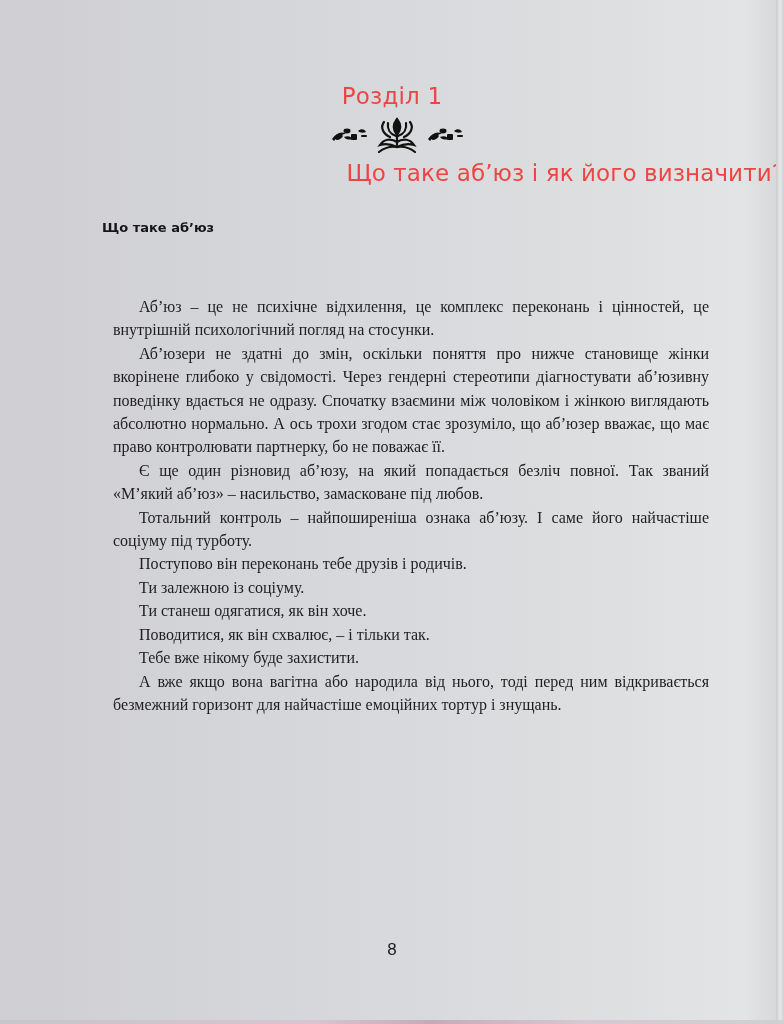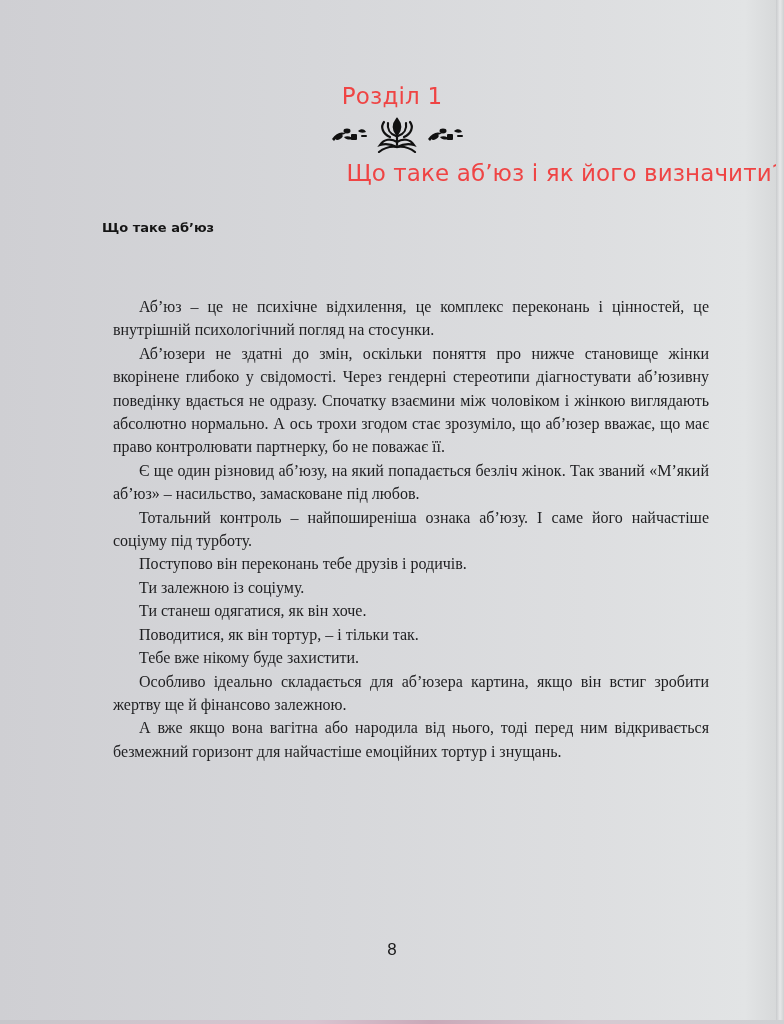--- a/index.html
+++ b/index.html
@@ -139,28 +139,27 @@
     </g>
   </svg>
 
   <div class="chapter-title">Що таке аб’юз і як його визначити?</div>
 
   <div class="section-heading">Що таке аб’юз</div>
 
   <div class="body-text">
     <p>Аб’юз – це не психічне відхилення, це комплекс переконань і цінностей, це внутрішній психологічний погляд на стосунки.</p>
     <p>Аб’юзери не здатні до змін, оскільки поняття про нижче становище жінки вкорінене глибоко у свідомості. Через гендерні стереотипи діагностувати аб’юзивну поведінку вдається не одразу. Спочатку взаємини між чоловіком і жінкою виглядають абсолютно нормально. А ось трохи згодом стає зрозуміло, що аб’юзер вважає, що має право контролювати партнерку, бо не поважає її.</p>
-    <p>Є ще один різновид аб’юзу, на який попадається безліч жінок. Так званий «М’який аб’юз» – насильство, замасковане під любов.</p>
+    <p>Є ще один різновид аб’юзу, на який попадається безліч повної. Так званий «М’який аб’юз» – насильство, замасковане під любов.</p>
     <p>Тотальний контроль – найпоширеніша ознака аб’юзу. І саме його найчастіше соціуму під турботу.</p>
     <p>Поступово він переконань тебе друзів і родичів.</p>
     <p>Ти залежною із соціуму.</p>
     <p>Ти станеш одягатися, як він хоче.</p>
-    <p>Поводитися, як він тортур, – і тільки так.</p>
+    <p>Поводитися, як він схвалює, – і тільки так.</p>
     <p>Тебе вже нікому буде захистити.</p>
-    <p>Особливо ідеально складається для аб’юзера картина, якщо він встиг зробити жертву ще й фінансово залежною.</p>
     <p>А вже якщо вона вагітна або народила від нього, тоді перед ним відкривається безмежний горизонт для найчастіше емоційних тортур і знущань.</p>
   </div>
 
   <div class="page-number">8</div>
 
   <div class="page-edge"></div>
   <div class="bottom-strip"></div>
 </div>
 
 </body></html>

